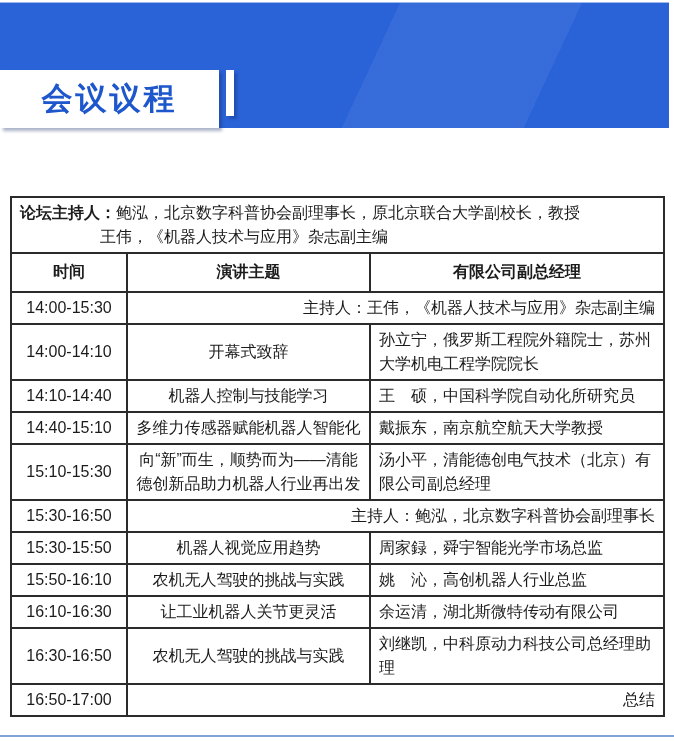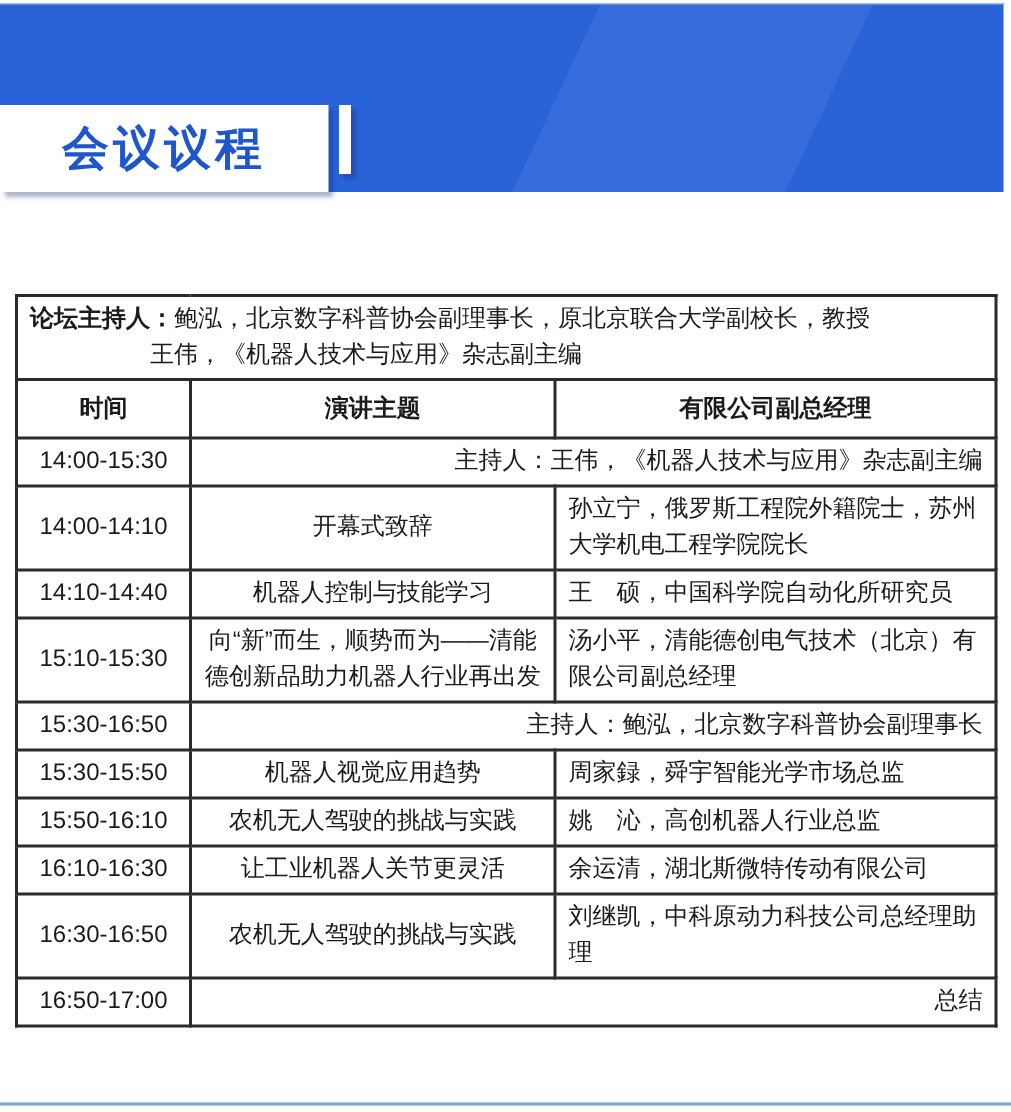--- a/index.html
+++ b/index.html
@@ -112,20 +112,25 @@
         <td class="col-time">14:00-14:10</td>
         <td class="col-topic">开幕式致辞</td>
         <td class="col-speaker">孙立宁，俄罗斯工程院外籍院士，苏州大学机电工程学院院长</td>
       </tr>
       <tr class="data-row">
         <td class="col-time">14:10-14:40</td>
         <td class="col-topic">机器人控制与技能学习</td>
         <td class="col-speaker">王　硕，中国科学院自动化所研究员</td>
       </tr>
       <tr class="data-row">
+        <td class="col-time">14:40-15:10</td>
+        <td class="col-topic">多维力传感器赋能机器人智能化</td>
+        <td class="col-speaker">戴振东，南京航空航天大学教授</td>
+      </tr>
+      <tr class="data-row">
         <td class="col-time">15:10-15:30</td>
         <td class="col-topic">向“新”而生，顺势而为——清能德创新品助力机器人行业再出发</td>
         <td class="col-speaker">汤小平，清能德创电气技术（北京）有限公司副总经理</td>
       </tr>
       <tr class="data-row">
         <td class="col-time">15:30-16:50</td>
         <td class="col-span" colspan="2">主持人：鲍泓，北京数字科普协会副理事长</td>
       </tr>
       <tr class="data-row">
         <td class="col-time">15:30-15:50</td>

